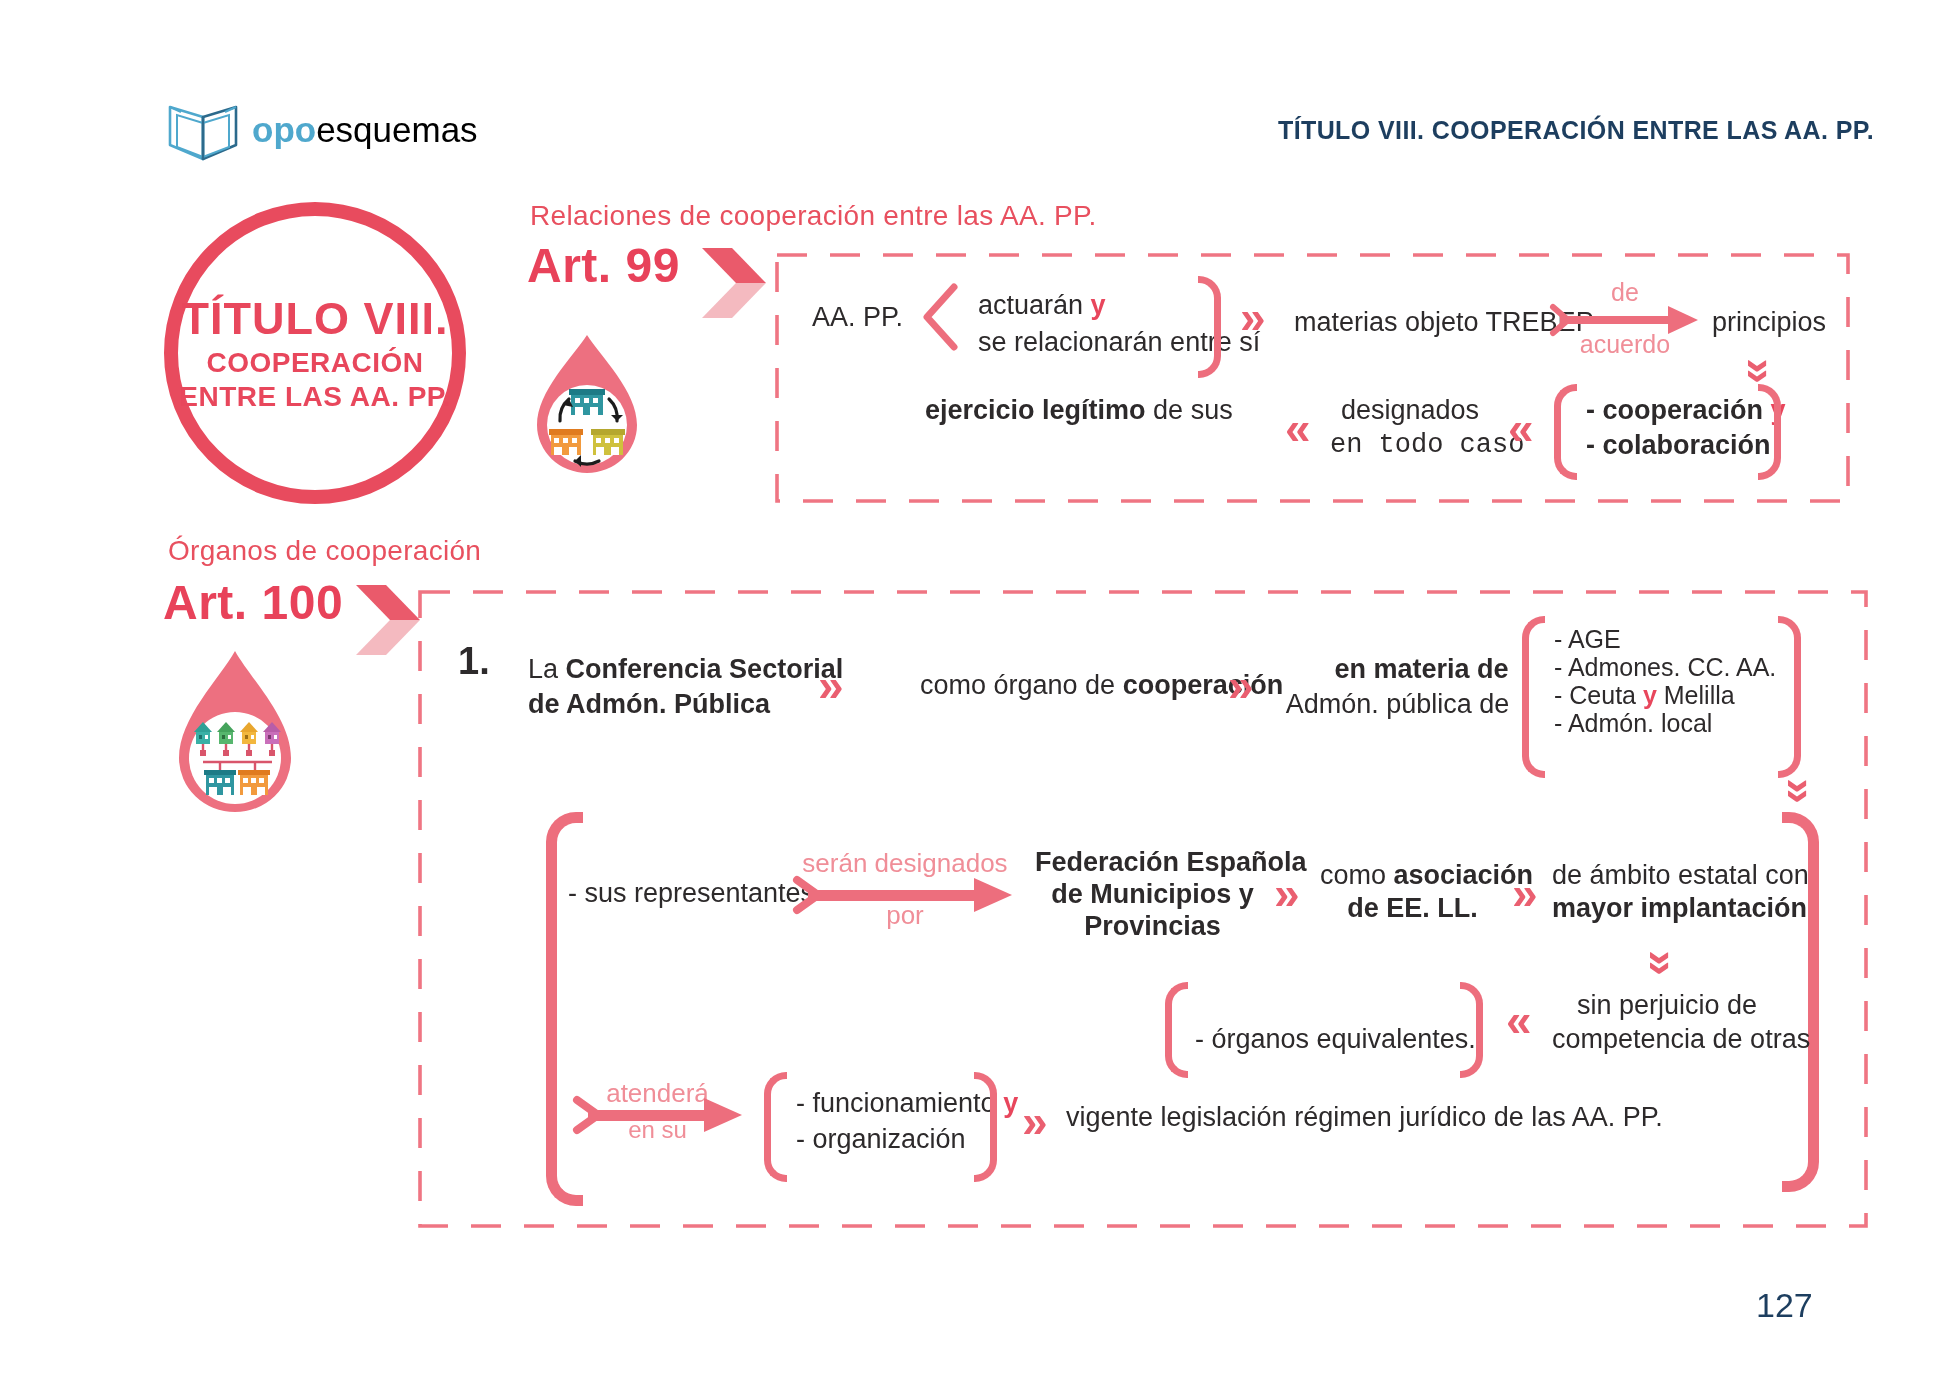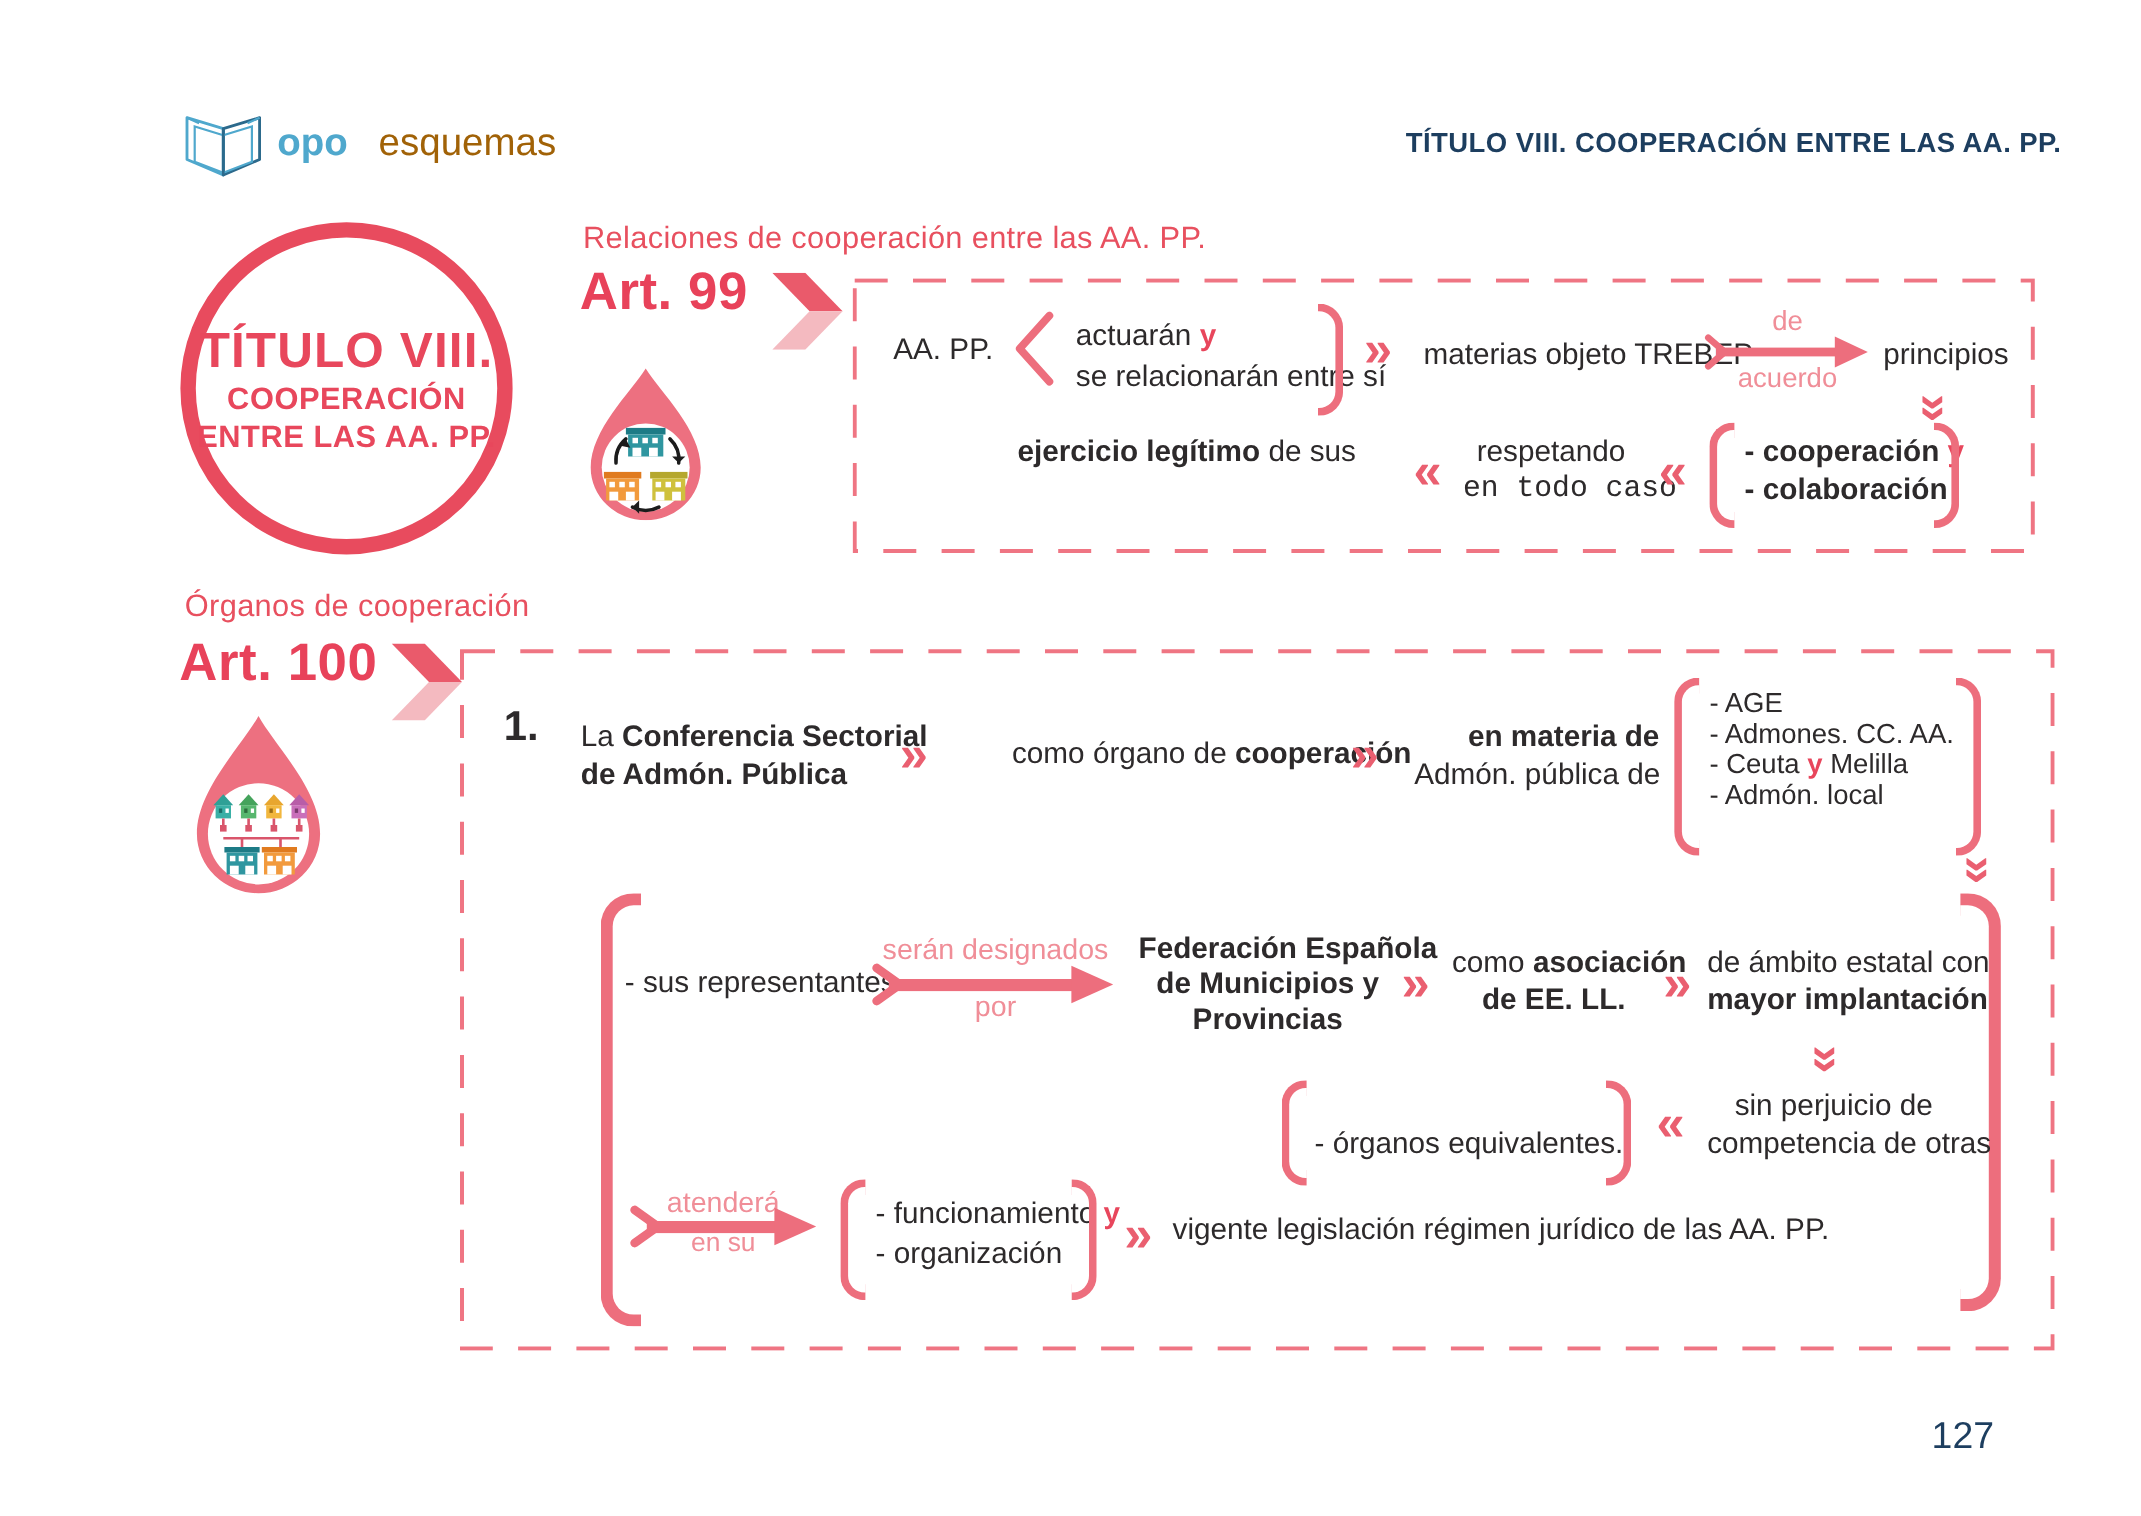--- a/index.html
+++ b/index.html
@@ -27,21 +27,21 @@
          border-radius:30px 0 0 30px;width:26px;}
   .brk-big-r{border-right-width:11px;border-top-width:11px;border-bottom-width:11px;
          border-radius:0 30px 30px 0;width:26px;}
   
   .badge{width:274px;height:274px;border:14px solid #e84b5e;border-radius:50%;
          display:flex;flex-direction:column;justify-content:center;align-items:center;
          color:#e8475c;text-align:center;}
   .badge .l1{font-size:45px;font-weight:bold;letter-spacing:1px;}
   .badge .l2{font-size:28px;font-weight:bold;margin-top:2px;letter-spacing:.5px;}
   .logo-opo{color:#4fa8cd;font-weight:bold;}
-  .logo-esq{color:#a16207;margin-left:28px;}
+  .logo-esq{color:#000000;}
   .pagenum{font-size:34px;color:#1d3e5f;}
 </style>
 </head>
 <body>
 
 <div id="canvas">
 
   <svg class="abs" style="left:163px;top:103px;" width="80" height="64" viewBox="0 0 80 64">
     <path d="M40 14 L7 4 L7 42 L40 56 Z" fill="none" stroke="#4fa8cd" stroke-width="2.6" stroke-linejoin="round"></path>
     <path d="M40 14 L73 4 L73 42 L40 56 Z" fill="none" stroke="#2c6a8c" stroke-width="2.6" stroke-linejoin="round"></path>
@@ -135,21 +135,21 @@
   </svg>
   <div class="abs coral center" style="left:1560px;top:330px;width:130px;font-size:25px;">acuerdo</div>
   <div class="abs t" style="left:1712px;top:305px;">principios</div>
   <div class="abs chev chev-down" style="left:1748px;top:348px;">»</div>
 
   <div class="abs t" style="left:925px;top:393px;">
     <span class="b">ejercicio legítimo</span>
     <span>de sus</span>
   </div>
   <div class="abs chev" style="left:1285px;top:405px;">«</div>
-  <div class="abs t center" style="left:1330px;top:393px;width:160px;">respetando</div>
+  <div class="abs t center" style="left:1330px;top:393px;width:160px;">designados</div>
   <div class="abs t center" style="left:1330px;top:428px;width:160px;font-family:Liberation Mono, monospace;">en todo caso</div>
   <div class="abs chev" style="left:1508px;top:405px;">«</div>
   <div class="abs brk brk-l" style="left:1554px;top:384px;height:82px;"></div>
   <div class="abs t" style="left:1586px;top:393px;">
     <span class="b">- cooperación</span>
     <span class="redw">y</span>
   </div>
   <div class="abs t b" style="left:1586px;top:428px;">- colaboración</div>
   <div class="abs brk brk-r" style="left:1758px;top:384px;height:82px;"></div>
 

